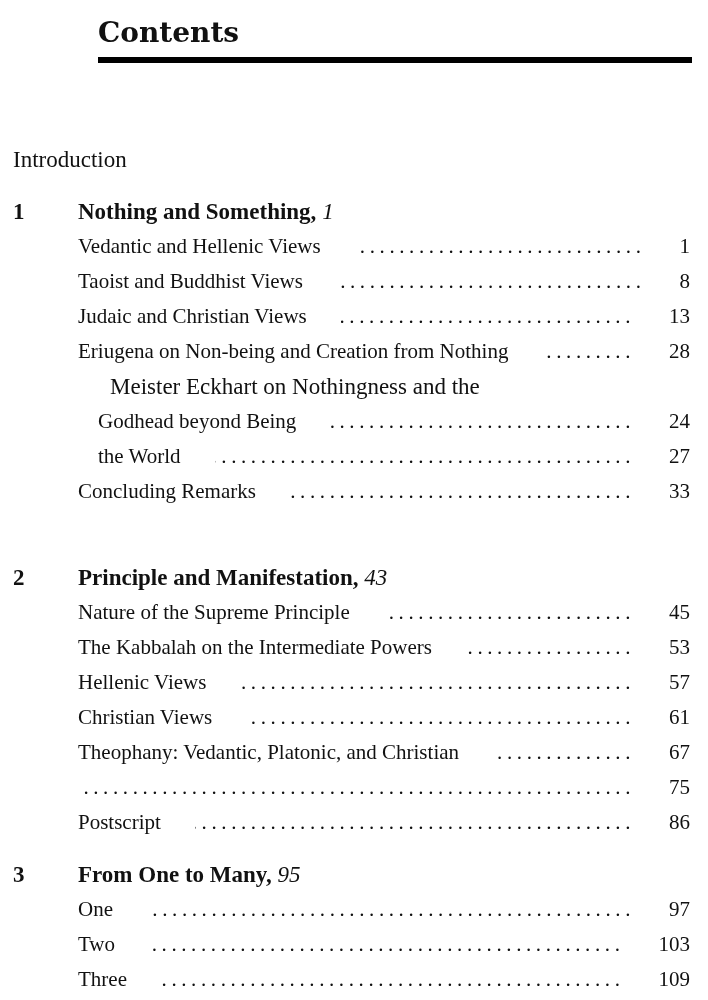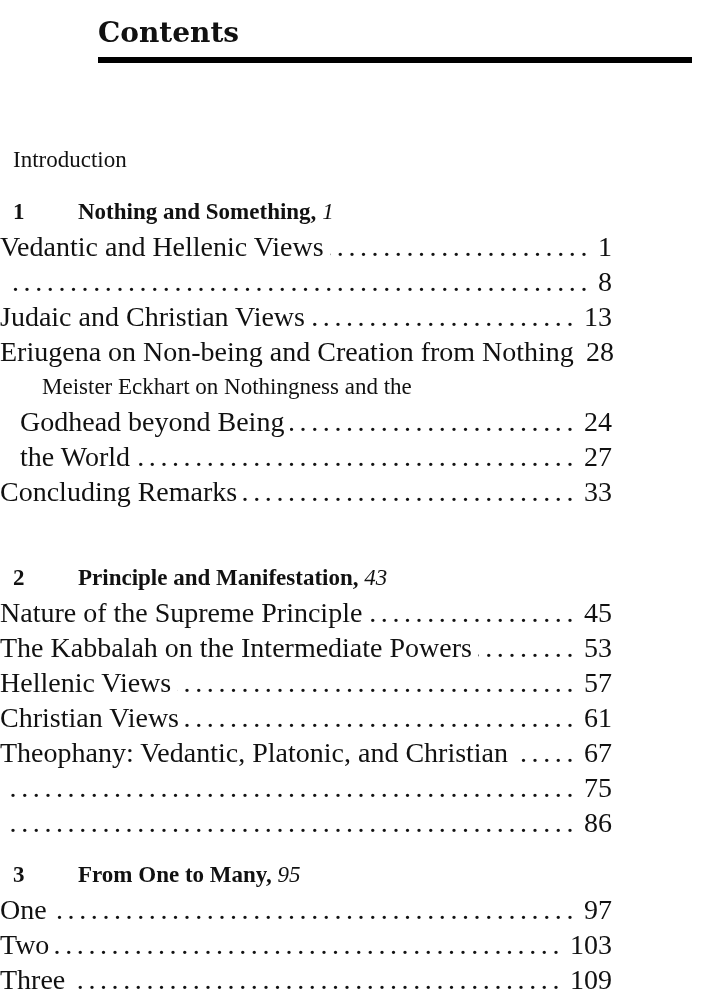--- a/index.html
+++ b/index.html
@@ -21,51 +21,52 @@
       font-size: 23px; line-height: 34px;
     }
     .chapter { position: absolute; left: 0; width: 708px; }
     .ch-head {
       position: relative; height: 35px; font-size: 23px; font-weight: bold; line-height: 35px;
     }
     .ch-num { position: absolute; left: 13px; }
     .ch-title { position: absolute; left: 78px; }
     .ch-page { font-style: italic; font-weight: normal; }
     .entry {
-      position: relative; height: 35px; line-height: 35px; font-size: 28px;
-      width: 612px; display: flex;
+      position: relative; height: 35px; line-height: 35px; font-size: 21px;
+      margin-left: 78px; width: 612px; display: flex; gap: 28px;
     }
     .entry .label { white-space: nowrap; }
     .entry .indent { padding-left: 20px; }
     .entry .dots {
       flex: 1; overflow: hidden; white-space: nowrap; margin: 0 6px;
       letter-spacing: 4.6px; text-align: right; direction: rtl;
     }
     .entry .page { white-space: nowrap; text-align: right; }
-    .line-only { position: relative; height: 35px; line-height: 35px; font-size: 23px; margin-left: 42px; white-space: nowrap; }
+    .line-only { position: relative; height: 35px; line-height: 35px; font-size: 23px; margin-left: 110px; white-space: nowrap; }
   </style>
 </head>
 <body>
 
 <div class="heading">Contents</div>
 <div class="rule"></div>
 
 <div class="intro">Introduction</div>
 
 <div class="chapter" style="top:194px;">
   <div class="ch-head">
     <span class="ch-num">1</span>
     <span class="ch-title"><span>Nothing and Something,</span> <span class="ch-page">1</span></span>
   </div>
   <div class="entry">
       <span class="label">Vedantic and Hellenic Views</span>
       <span class="dots">......................................................................</span>
       <span class="page">1</span>
     </div>
   <div class="entry">
+      <span class="label">Taoist and Buddhist Views</span>
       <span class="dots">......................................................................</span>
       <span class="page">8</span>
     </div>
   <div class="entry">
       <span class="label">Judaic and Christian Views</span>
       <span class="dots">......................................................................</span>
       <span class="page">13</span>
     </div>
   <div class="entry">
       <span class="label">Eriugena on Non-being and Creation from Nothing</span>
@@ -118,20 +119,21 @@
   <div class="entry">
       <span class="label">Theophany: Vedantic, Platonic, and Christian</span>
       <span class="dots">......................................................................</span>
       <span class="page">67</span>
     </div>
   <div class="entry">
       <span class="dots">......................................................................</span>
       <span class="page">75</span>
     </div>
   <div class="entry">
+      <span class="label">Postscript</span>
       <span class="dots">......................................................................</span>
       <span class="page">86</span>
     </div>
 </div>
 
 <div class="chapter" style="top:857px;">
   <div class="ch-head">
     <span class="ch-num">3</span>
     <span class="ch-title"><span>From One to Many,</span> <span class="ch-page">95</span></span>
   </div>

